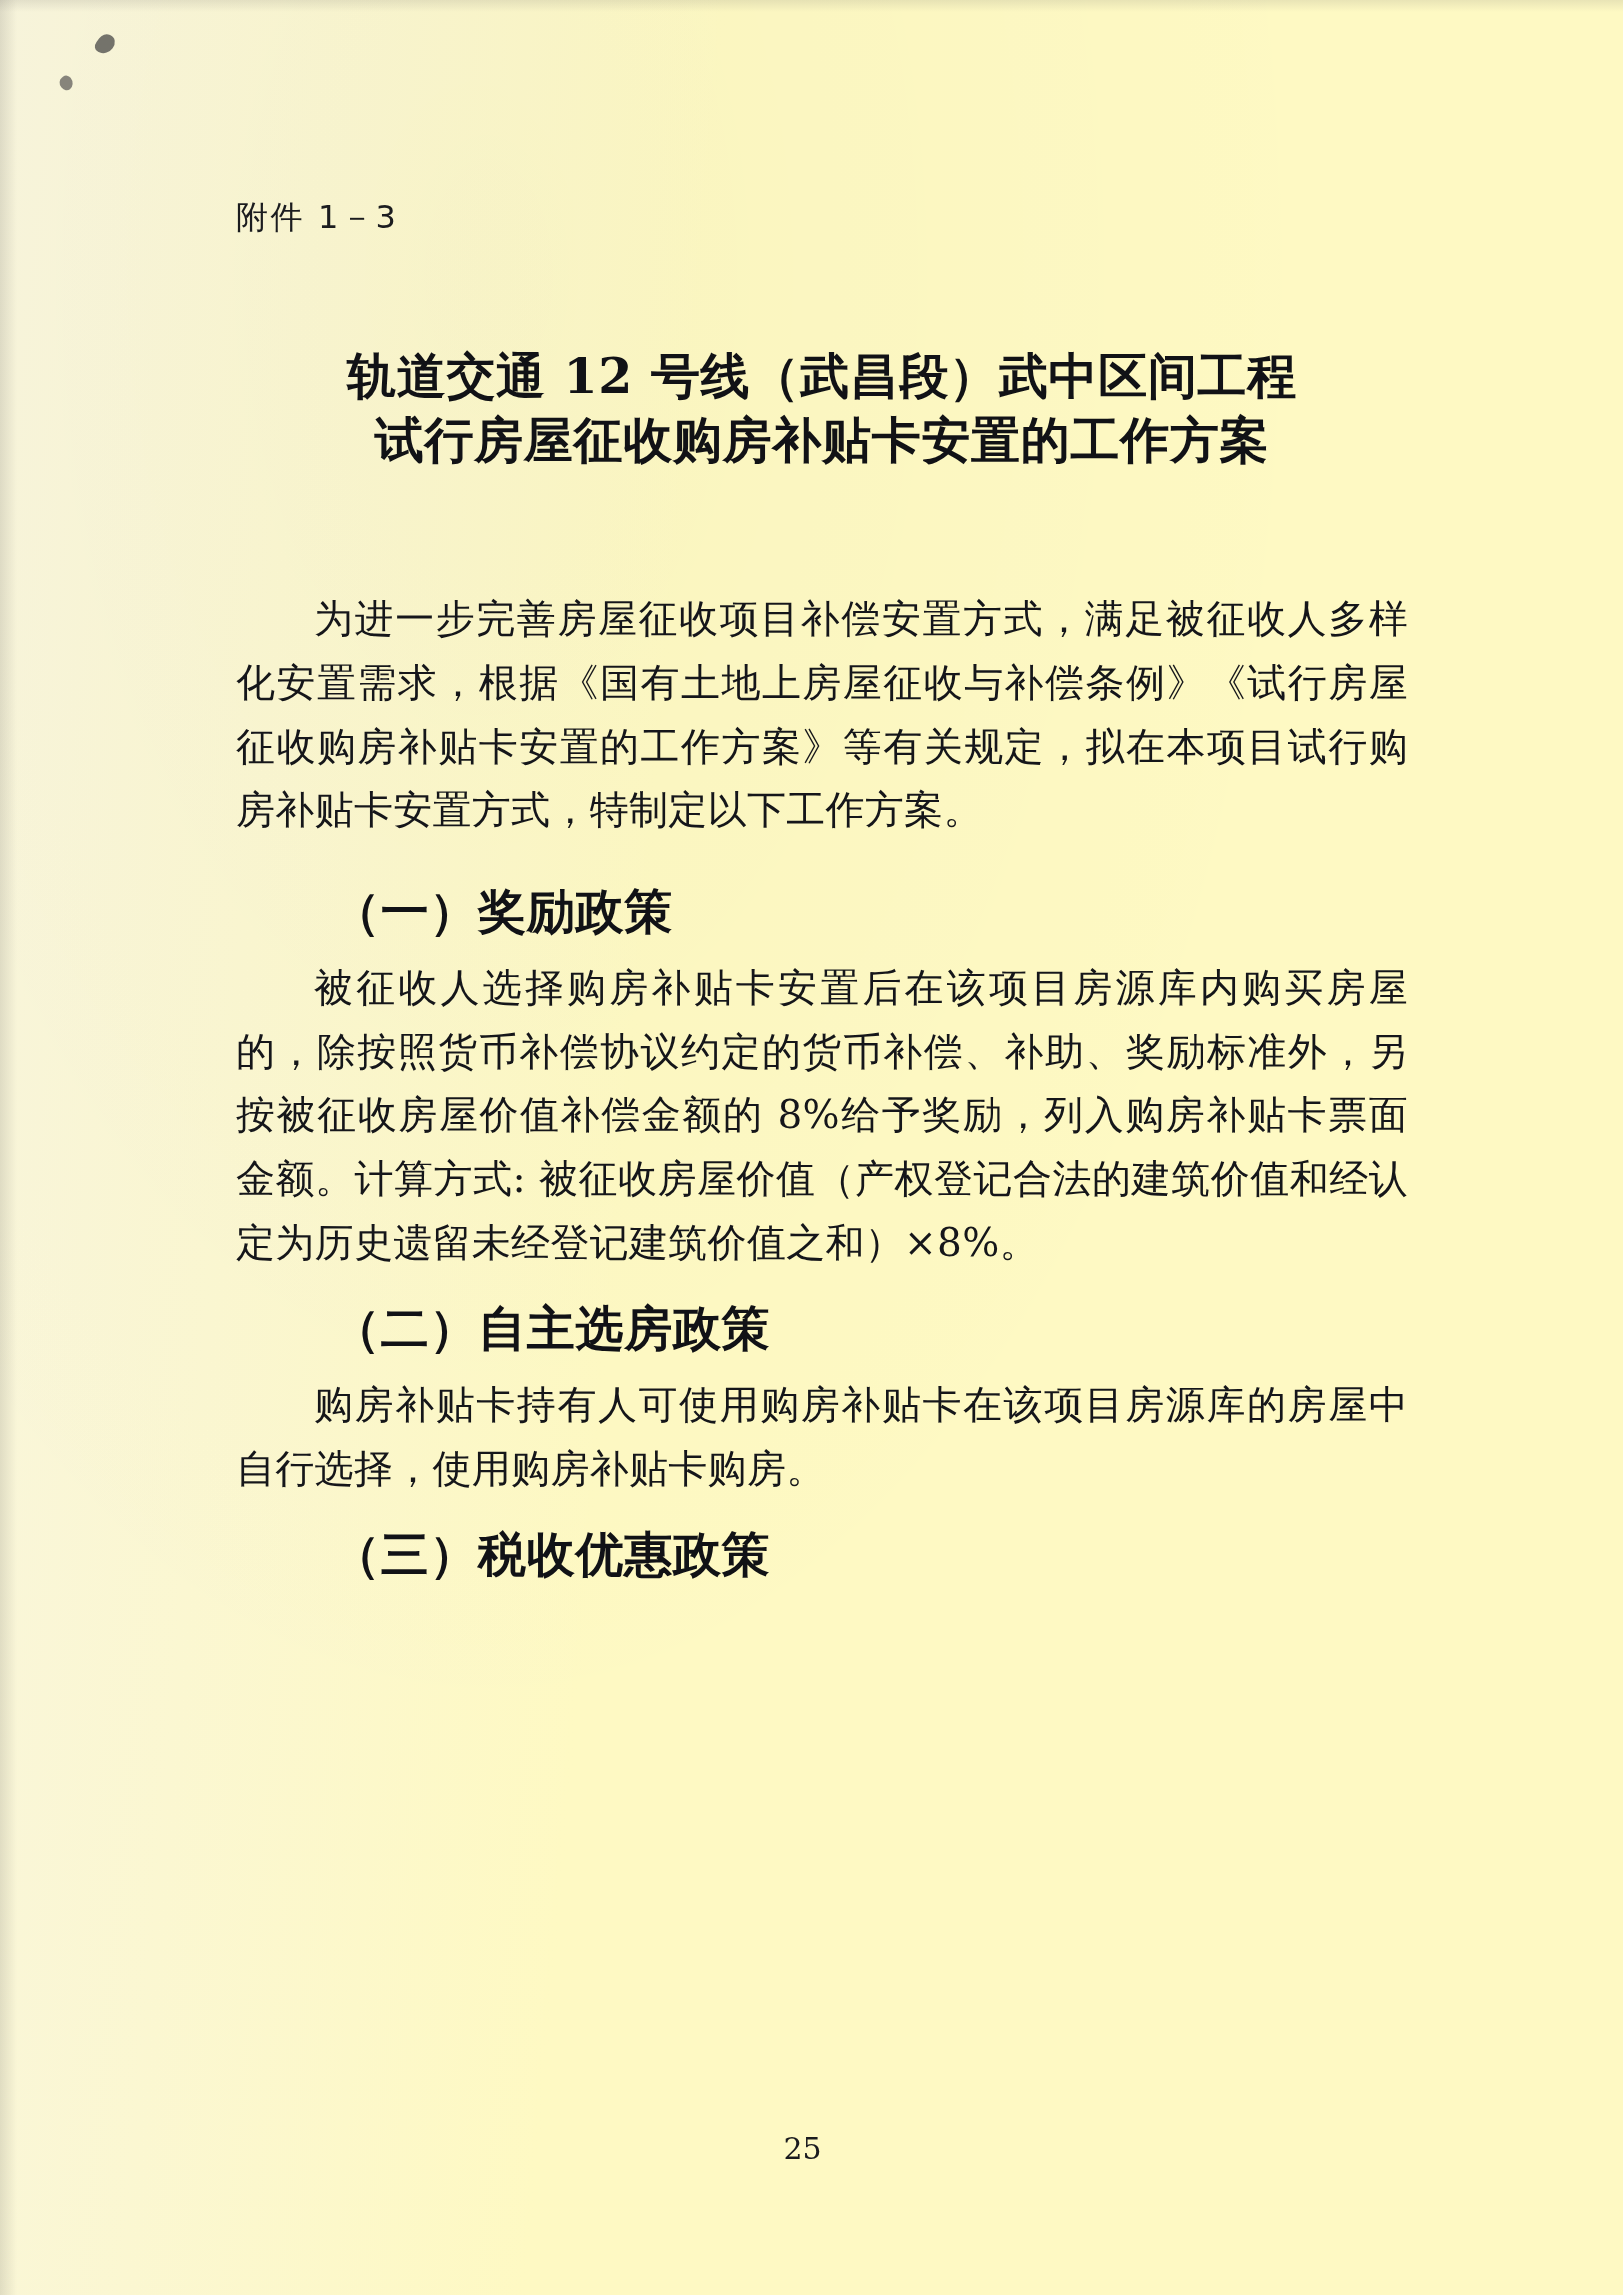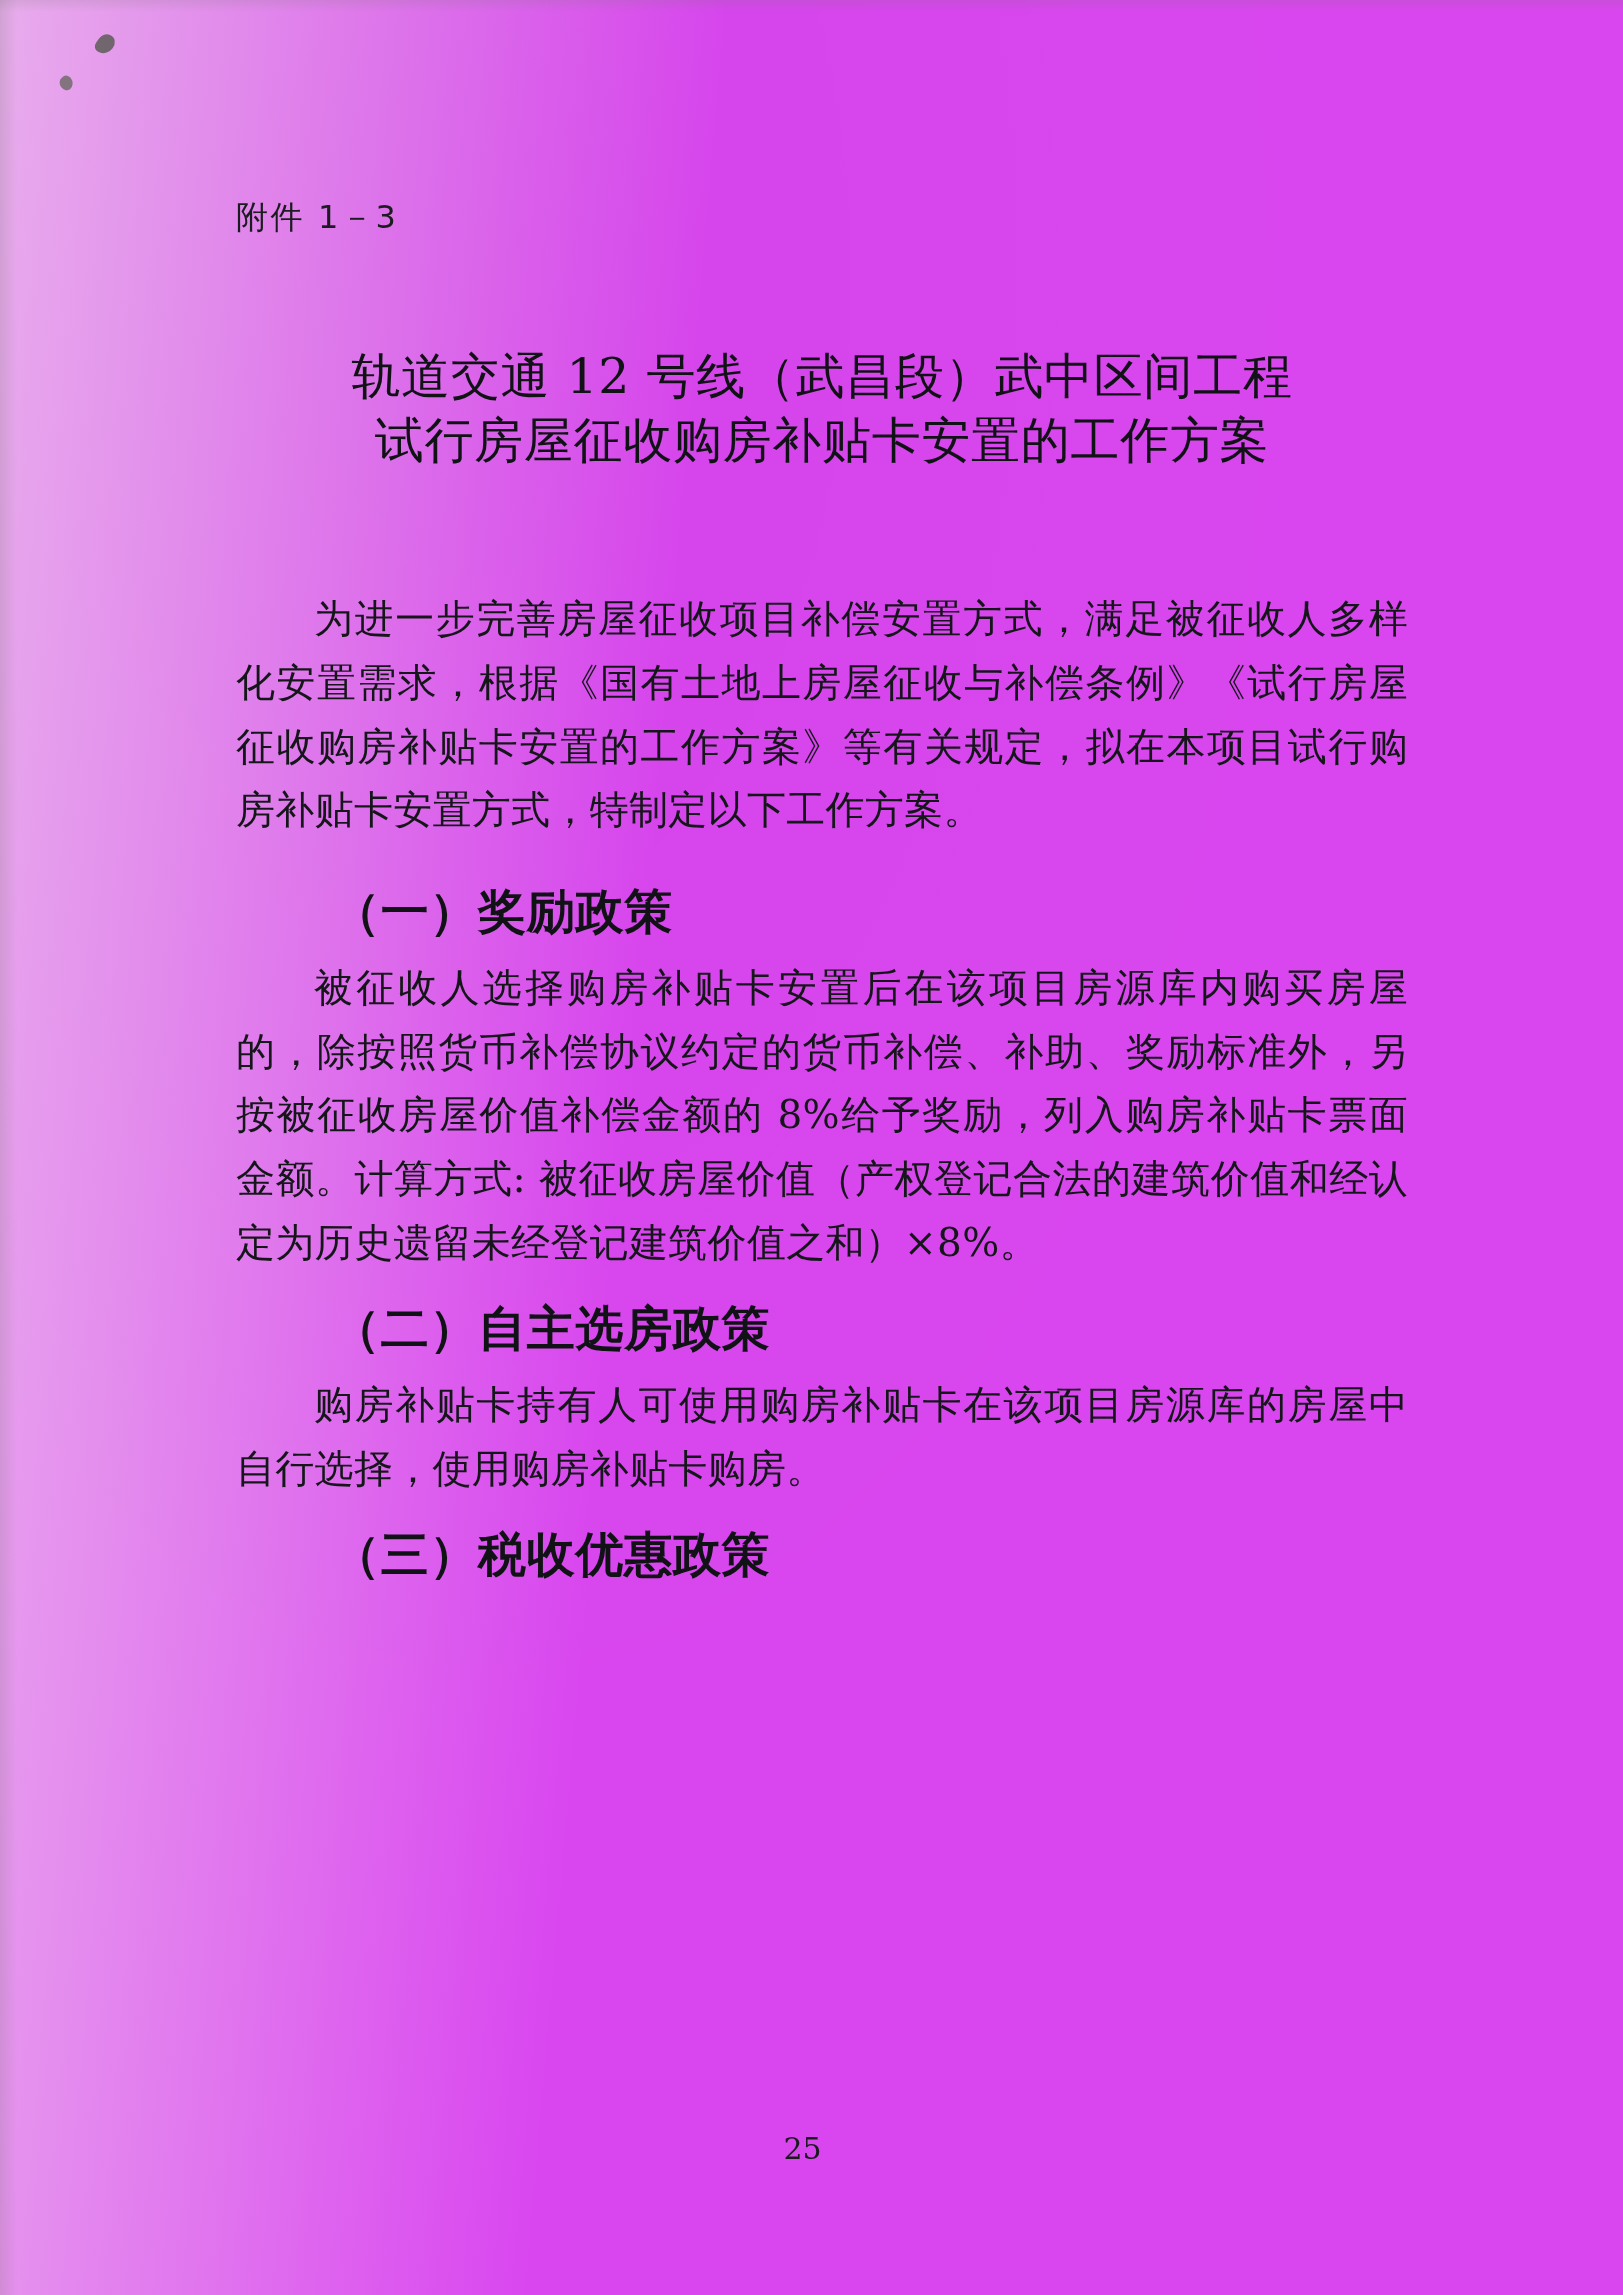--- a/index.html
+++ b/index.html
@@ -13,21 +13,21 @@
     position: relative;
     font-family: "DejaVu Serif", "Liberation Serif", serif;
     color: #16171a;
     overflow: hidden;
   }
 
   
   .page {
     position: absolute;
     inset: 0;
-    background: #d946ef;
+    background: #fef9c3;
   }
   .page::before {
     content: "";
     position: absolute;
     inset: 0;
     background:
       radial-gradient(ellipse at 30% 12%, rgba(0,0,0,0.018), rgba(0,0,0,0) 55%),
       linear-gradient(95deg, rgba(245,243,238,0.6), rgba(255,255,255,0) 40%);
     pointer-events: none;
   }
@@ -50,21 +50,21 @@
   }
 
   
   .doc-title {
     margin: 0 0 115px 0;
     text-align: center;
   }
   .doc-title .line {
     display: block;
     font-family: "DejaVu Serif", "Liberation Serif", serif;
-    font-weight: 400;
+    font-weight: 700;
     font-size: 49px;
     line-height: 1.30;
     letter-spacing: 0.7px;
     color: #111216;
   }
 
   
   p.body-par {
     margin: 0 0 3.9px 0;
     font-size: 39px;

